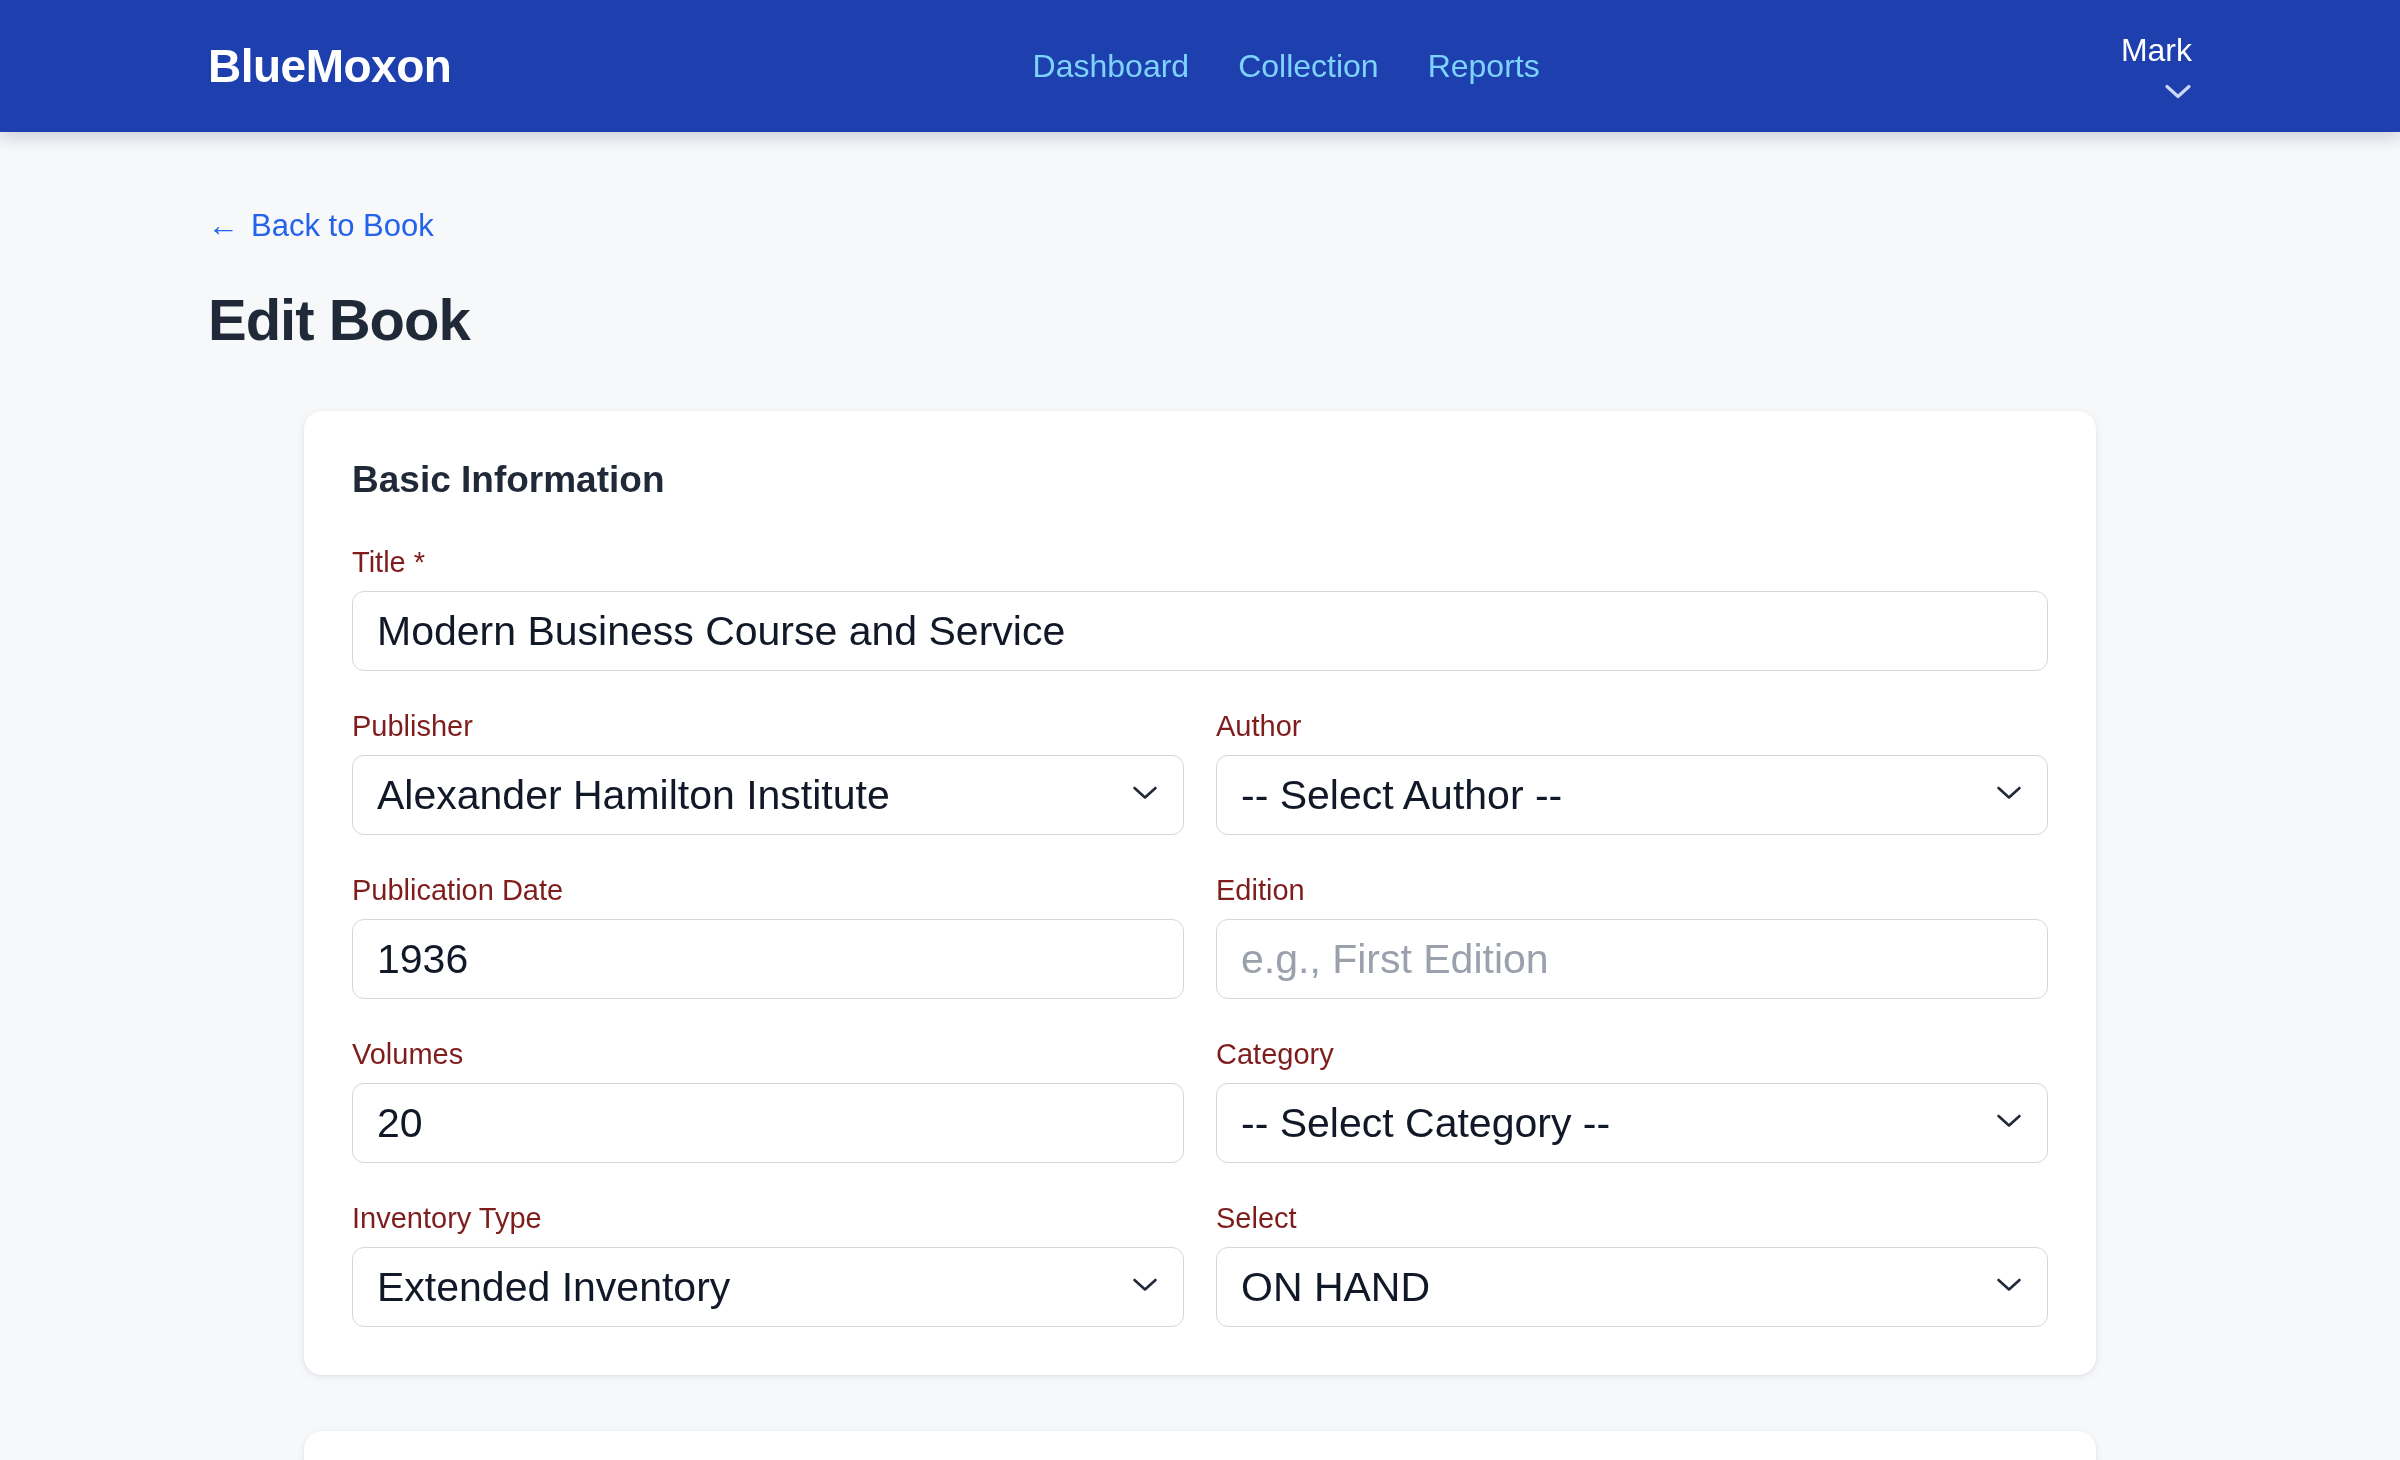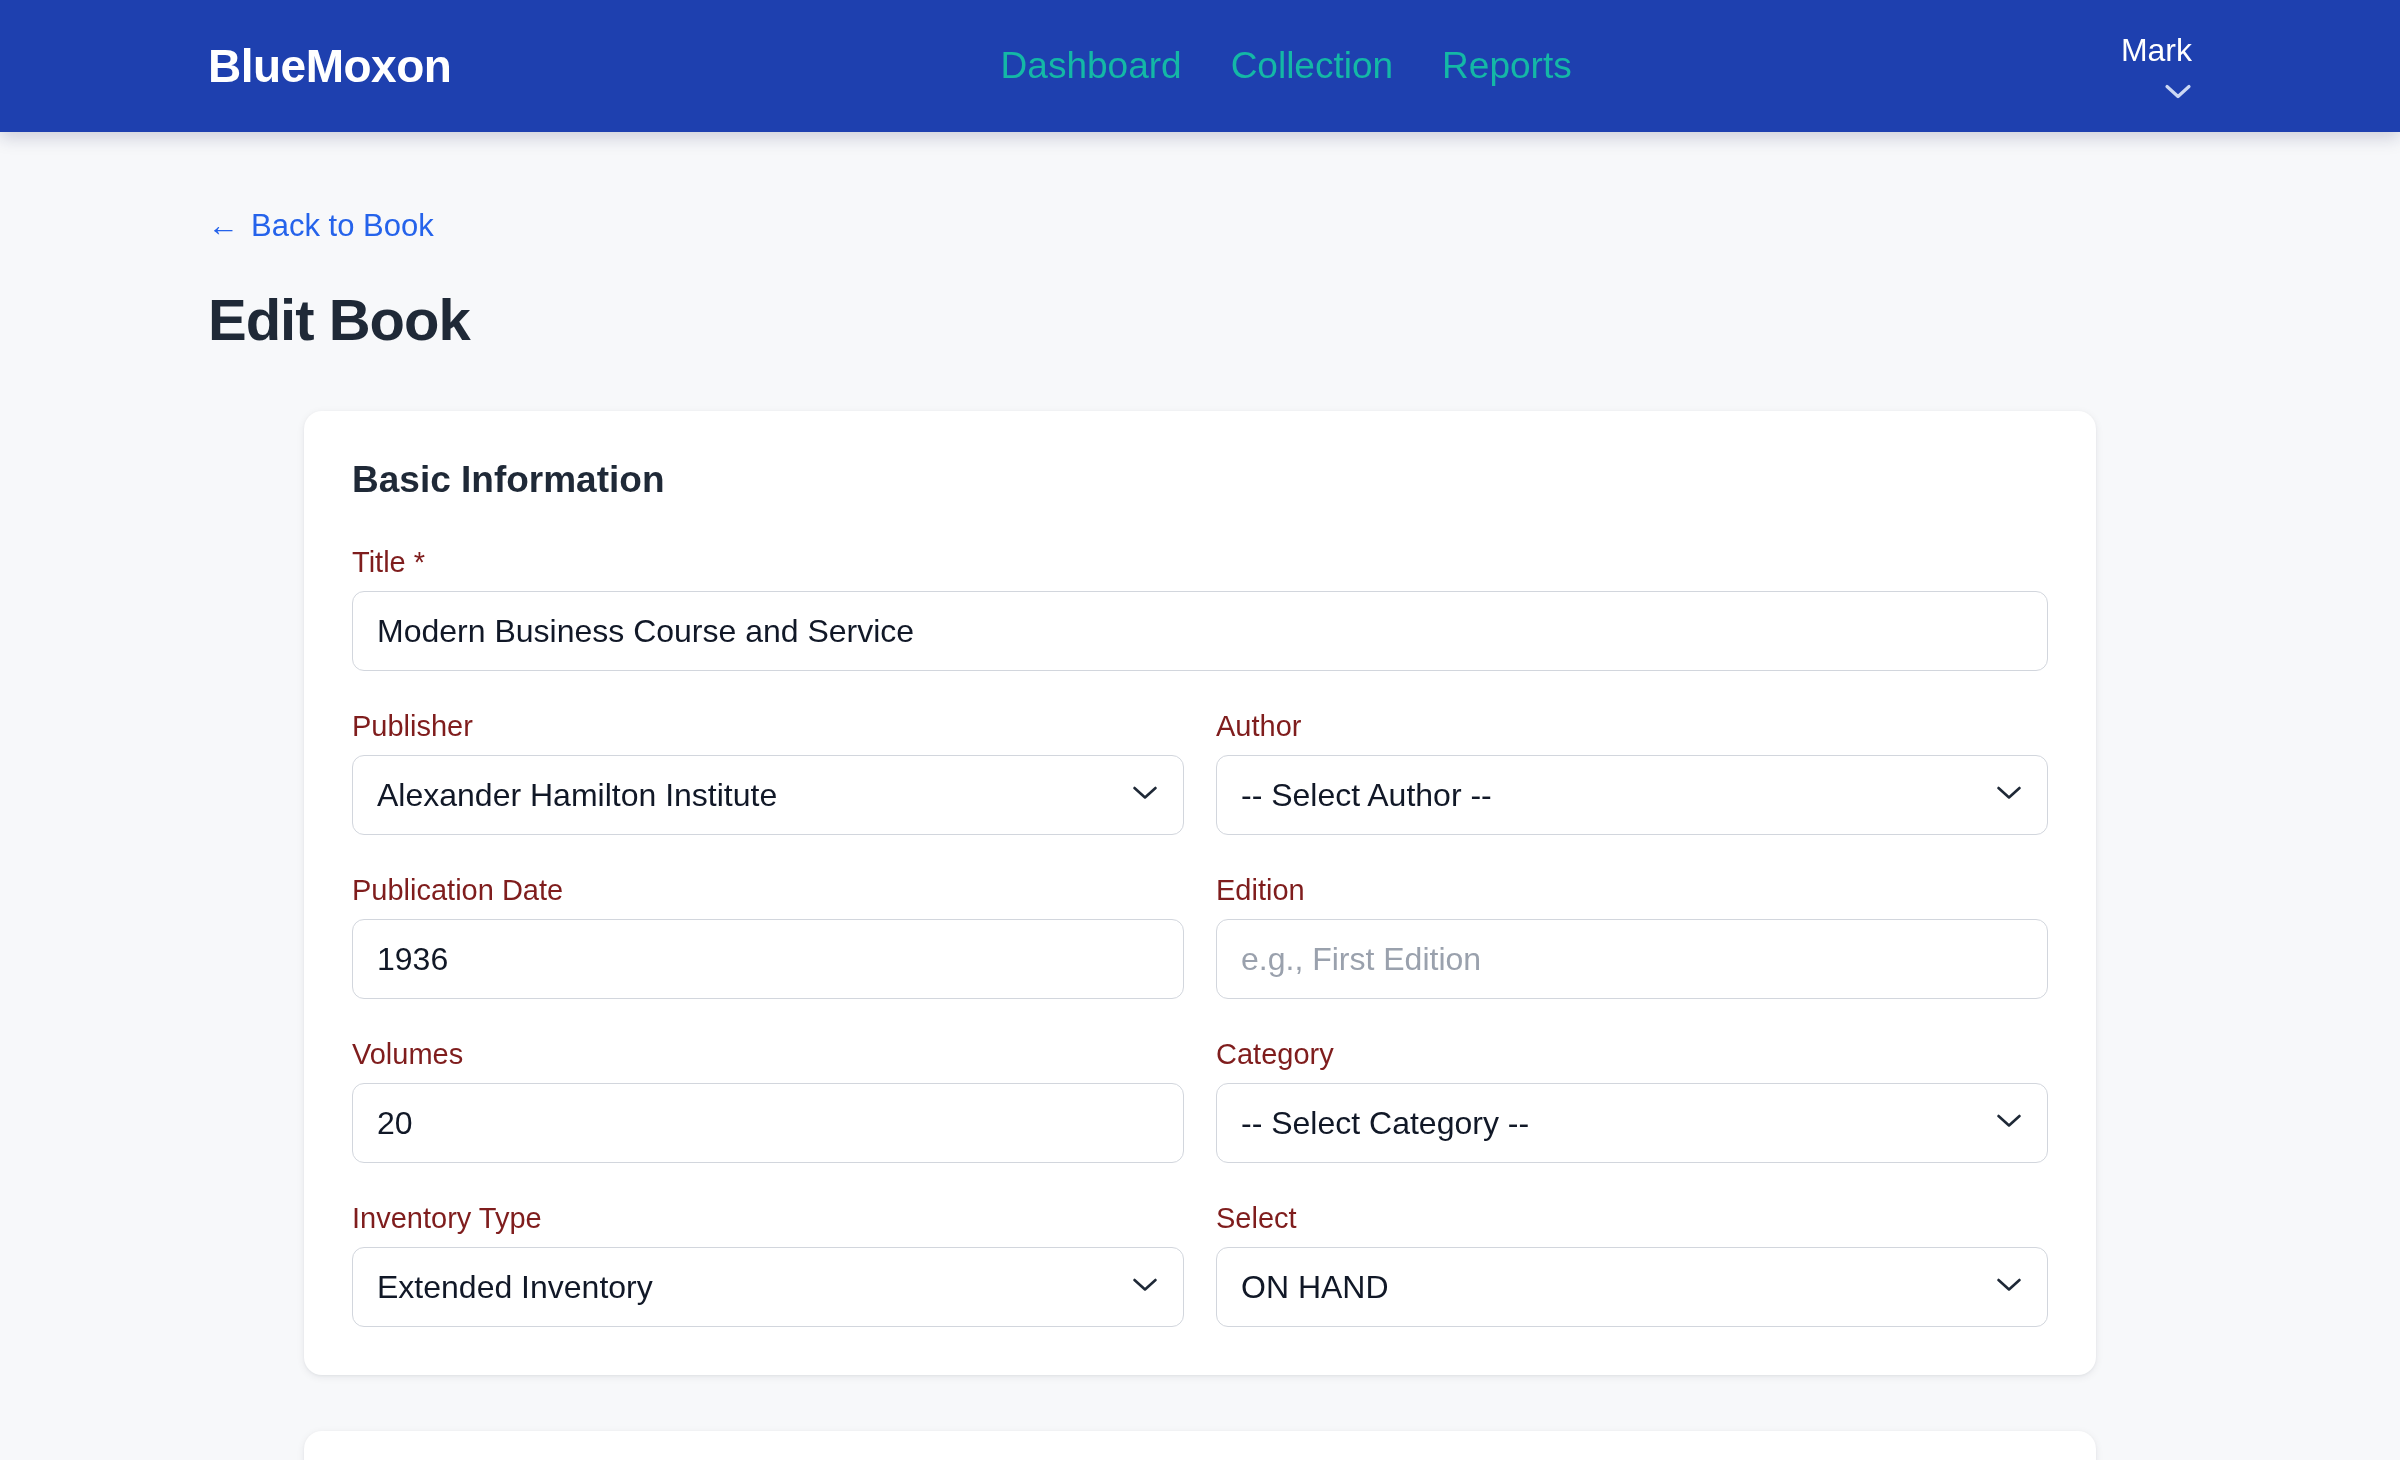--- a/index.html
+++ b/index.html
@@ -30,22 +30,22 @@
     white-space:nowrap;
   }
   .nav-links {
     flex:1;
     display:flex;
     justify-content:center;
     align-items:center;
     gap:49px;
   }
   .nav-link {
-    color:#14b8a6;
-    font-size:37px;
+    color:#7dd3fc;
+    font-size:32px;
     font-weight:500;
     text-decoration:none;
     cursor:pointer;
     white-space:nowrap;
   }
   .user-menu {
     display:flex;
     align-items:flex-end;
     gap:14px;
     color:#ffffff;
@@ -105,21 +105,21 @@
     margin-bottom:12px;
     line-height:34px;
   }
   .control {
     width:100%;
     height:80px;
     background:#ffffff;
     border:1px solid #d2d6dd;
     border-radius:12px;
     font-family:"Liberation Sans", sans-serif;
-    font-size:32px;
+    font-size:41px;
     color:#111827;
     padding:0 24px;
     outline:none;
   }
   input.control::placeholder { color:#9aa1ad; }
 
   .select-wrap { position:relative; }
   select.control {
     -webkit-appearance:none;
     appearance:none;

